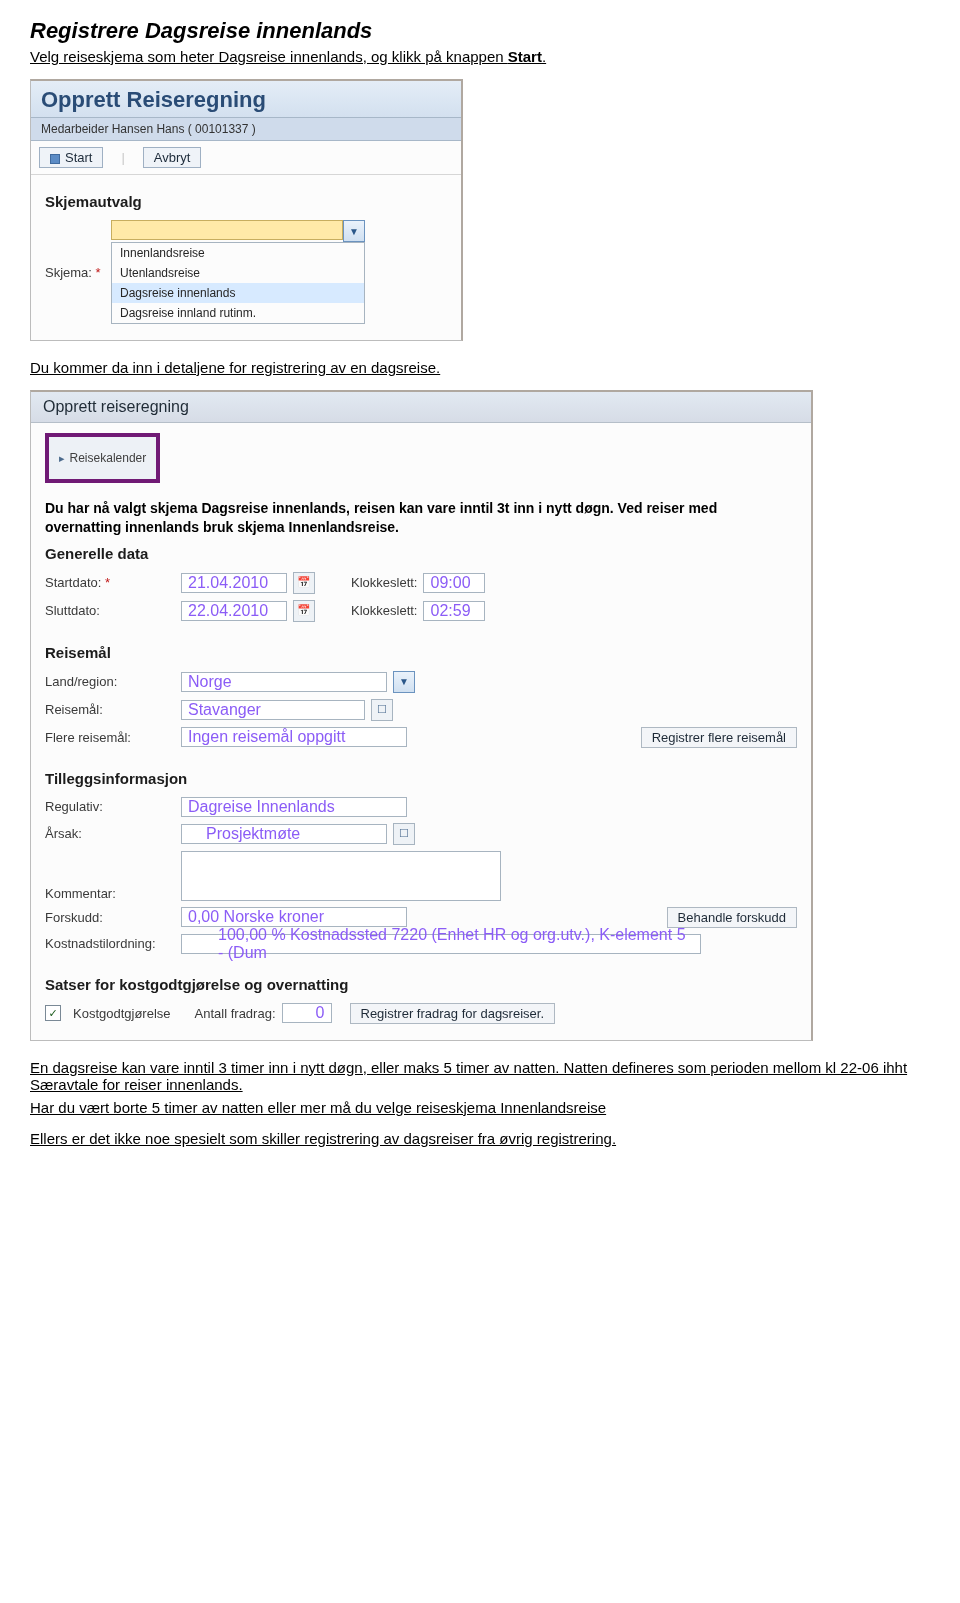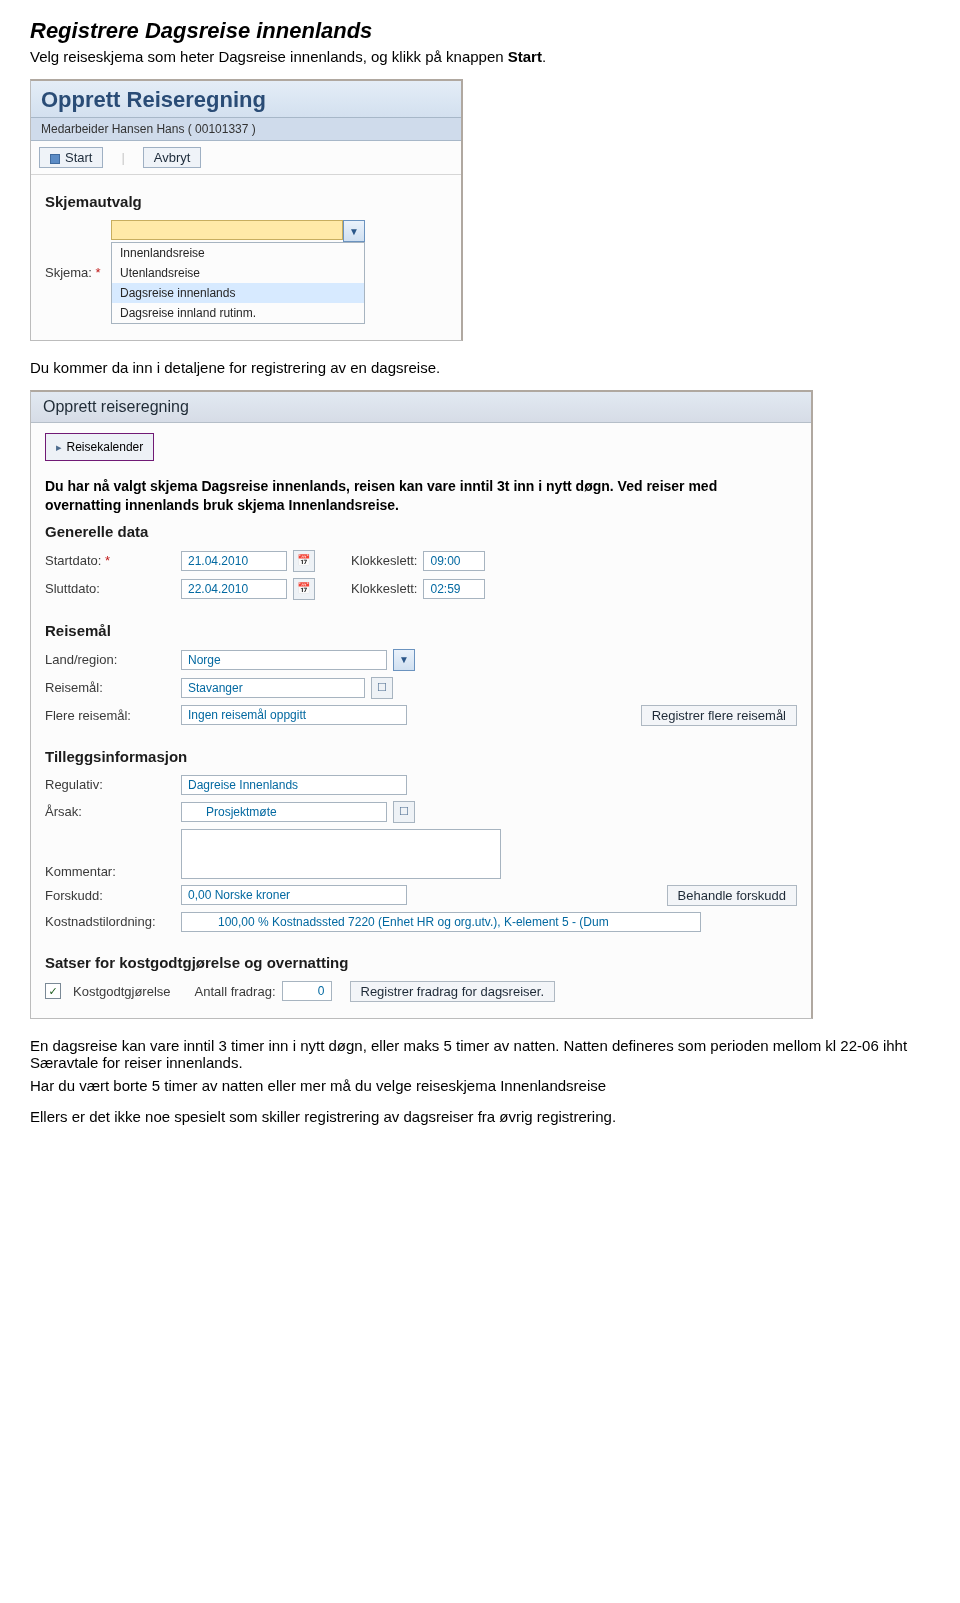--- a/index.html
+++ b/index.html
@@ -12,20 +12,21 @@
   }
   .doc-title {
     font-size: 22px;
     font-style: italic;
     font-weight: bold;
     margin: 0 0 4px 0;
   }
   .doc-line {
     font-size: 15px;
     margin: 0 0 14px 0;
+    text-decoration: underline;
   }
   .bold { font-weight: bold; }
 
   .panel {
     border: 1px solid #bcbcbc;
     border-top: 2px solid #b0a8a0;
     border-right: 2px solid #b0a8a0;
     background: #fcfcfc;
     margin-bottom: 18px;
   }
@@ -100,22 +101,22 @@
   .row .lbl {
     width: 130px;
     flex: 0 0 auto;
   }
   .req { color: #c01818; }
   .field {
     border: 1px solid #a7b4c0;
     background: #fff;
     height: 20px;
     padding: 1px 6px;
-    font-size: 12px;
-    color: #0369a1;
+    font-size: 16px;
+    color: #8b5cf6;
     display: inline-flex;
     align-items: center;
     box-sizing: border-box;
   }
   .field.hl {
     background: #ffe9a8;
     border-color: #c7ad5f;
   }
   .field.med  { width: 160px; }
   .field.dt   { width: 106px; }
@@ -158,25 +159,25 @@
   .dropdown-box .opt {
     padding: 3px 8px;
     font-size: 12px;
     color: #262626;
     cursor: pointer;
   }
   .dropdown-box .opt.selected { background: #d7eaff; }
 
   .link-tag {
     display: inline-block;
-    border: 1px solid #701a75;
+    border: 4px solid #701a75;
     background: #edf1f6;
-    padding: 6px 10px;
+    padding: 14px 10px;
     font-size: 12px;
-    color: #000000;
+    color: #404040;
     cursor: pointer;
   }
   .link-tag::before {
     content: "\25B8";
     color: #4c6b8d;
     margin-right: 5px;
     font-size: 11px;
   }
   .instr {
     font-size: 14px;

